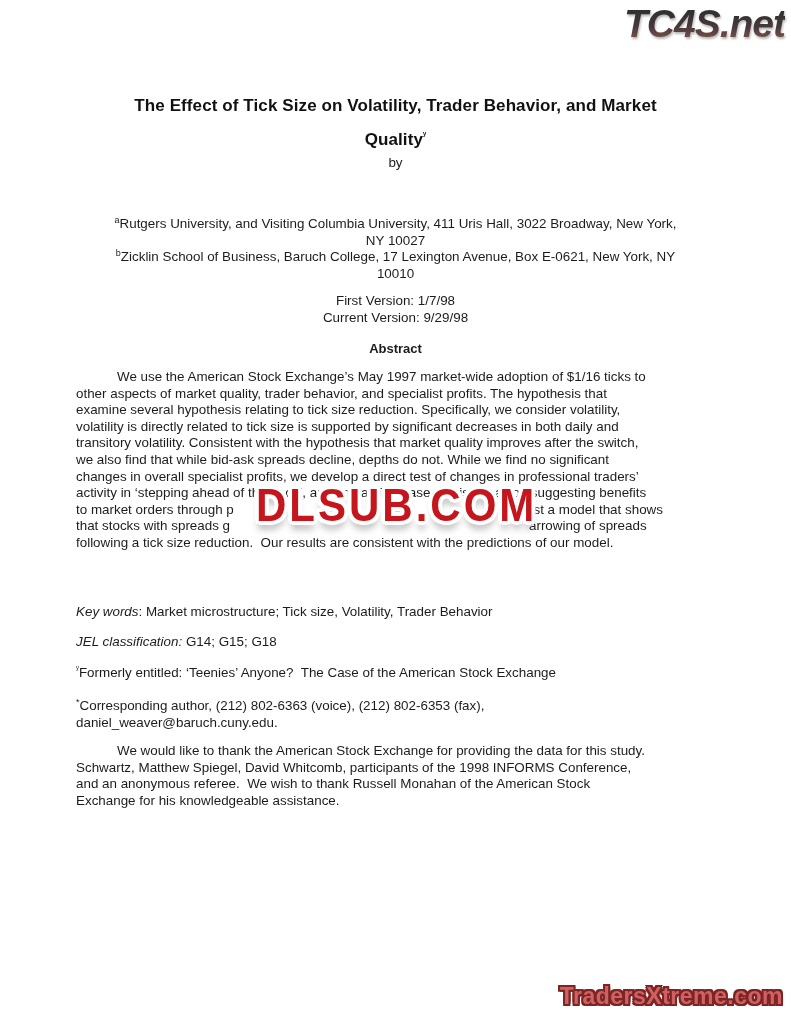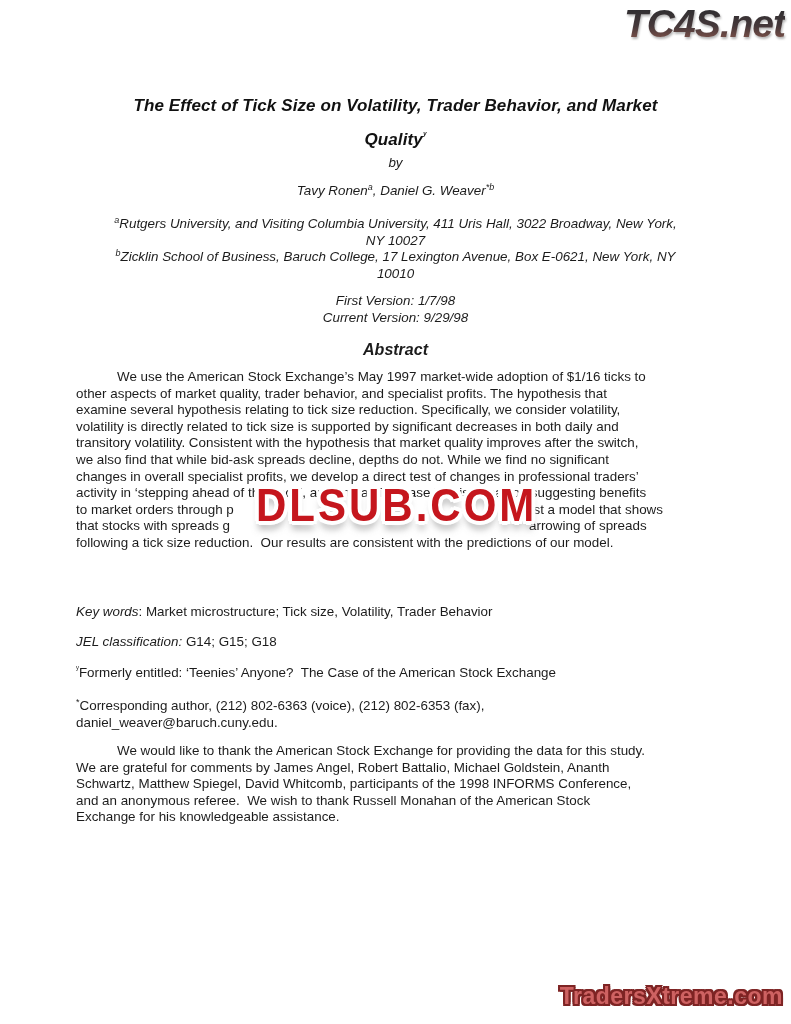--- a/index.html
+++ b/index.html
@@ -1,30 +1,30 @@
 <!DOCTYPE html>
 <html><head>
 <meta charset="utf-8">
 <style>
   html,body{margin:0;padding:0;background:#fff;}
   #page{
     position:relative;width:791px;height:1024px;background:#ffffff;
     font-family:"Liberation Sans", sans-serif;color:#1c1c1c;overflow:hidden;
   }
   .blk{position:absolute;left:76px;width:608px;}
-  .full{position:absolute;left:0;width:791px;font-style:italic;}
+  .full{position:absolute;left:0;width:791px;}
   .center{text-align:center;}
   .line{white-space:pre;font-size:13.4px;line-height:16.6px;}
   .indent{padding-left:41px;}
   .split{position:relative;}
   .frag-right{position:absolute;top:0;white-space:pre;}
   sup{font-size:9px;line-height:0;vertical-align:super;}
   .ital{font-style:italic;}
   .paper-title{font-size:17px;font-weight:bold;line-height:34px;letter-spacing:0.1px;color:#111;}
-  .abstract-head{font-size:16px;font-weight:bold;}
+  .abstract-head{font-size:13px;font-weight:bold;}
   
   .wm-top{
     position:absolute;top:2px;right:6px;
     font-size:39px;font-weight:bold;letter-spacing:-1px;
     background:linear-gradient(180deg,#2d2d30 12%,#45383a 55%,#8a574d 92%);
     -webkit-background-clip:text;background-clip:text;color:transparent;
     filter:drop-shadow(1px 2px 1px rgba(90,90,90,0.45));
     font-style:italic;
   }
   .wm-mid{
@@ -54,21 +54,20 @@
 
   <div class="wm-top">TC4S.net</div>
 
   <div class="full center paper-title" style="top:89px;">
     <div>The Effect of Tick Size on Volatility, Trader Behavior, and Market</div>
     <div><span>Quality</span><sup>ʸ</sup></div>
   </div>
 
   <div class="full center line" style="top:155px;">by</div>
 
-  <div class="full center line" style="top:183px;"><span>Tavy Ronen</span><sup>a</sup><span>, </span><span>Daniel G. Weaver</span><sup>*b</sup></div>
 
   <div class="full center" style="top:216px;">
     <div class="line"><sup>a</sup><span>Rutgers University, and Visiting Columbia University, 411 Uris Hall, 3022 Broadway, New York,</span></div>
     <div class="line"><span>NY 10027</span></div>
     <div class="line"><sup>b</sup><span>Zicklin School of Business, Baruch College, 17 Lexington Avenue, Box E-0621, New York, NY</span></div>
     <div class="line"><span>10010</span></div>
   </div>
 
   <div class="full center" style="top:293px;">
     <div class="line">First Version: 1/7/98</div>
@@ -99,21 +98,20 @@
 
   <div class="blk line" style="top:665px;"><sup>ʸ</sup><span>Formerly entitled: ‘Teenies’ Anyone?  The Case of the American Stock Exchange</span></div>
 
   <div class="blk" style="top:698px;">
     <div class="line"><sup>*</sup><span>Corresponding author, (212) 802-6363 (voice), (212) 802-6353 (fax),</span></div>
     <div class="line">daniel_weaver@baruch.cuny.edu.</div>
   </div>
 
   <div class="blk" style="top:743px;">
     <div class="line indent">We would like to thank the American Stock Exchange for providing the data for this study.</div>
-    <div class="line">We are grateful for comments by James Angel, Robert Battalio, Michael Goldstein, Ananth</div>
     <div class="line">Schwartz, Matthew Spiegel, David Whitcomb, participants of the 1998 INFORMS Conference,</div>
     <div class="line">and an anonymous referee.  We wish to thank Russell Monahan of the American Stock</div>
     <div class="line">Exchange for his knowledgeable assistance.</div>
   </div>
 
   <div class="wm-bot">TradersXtreme.com</div>
 
 </div>
 
 </body></html>

